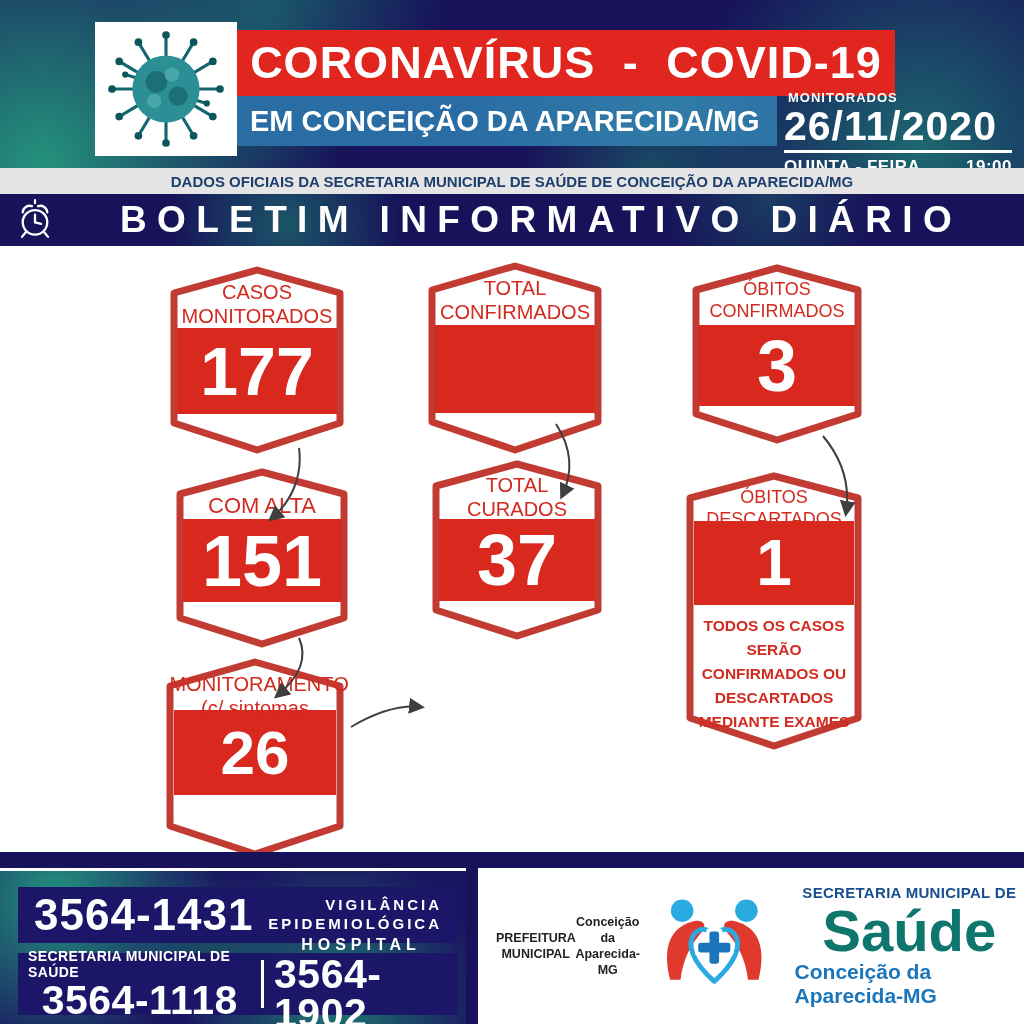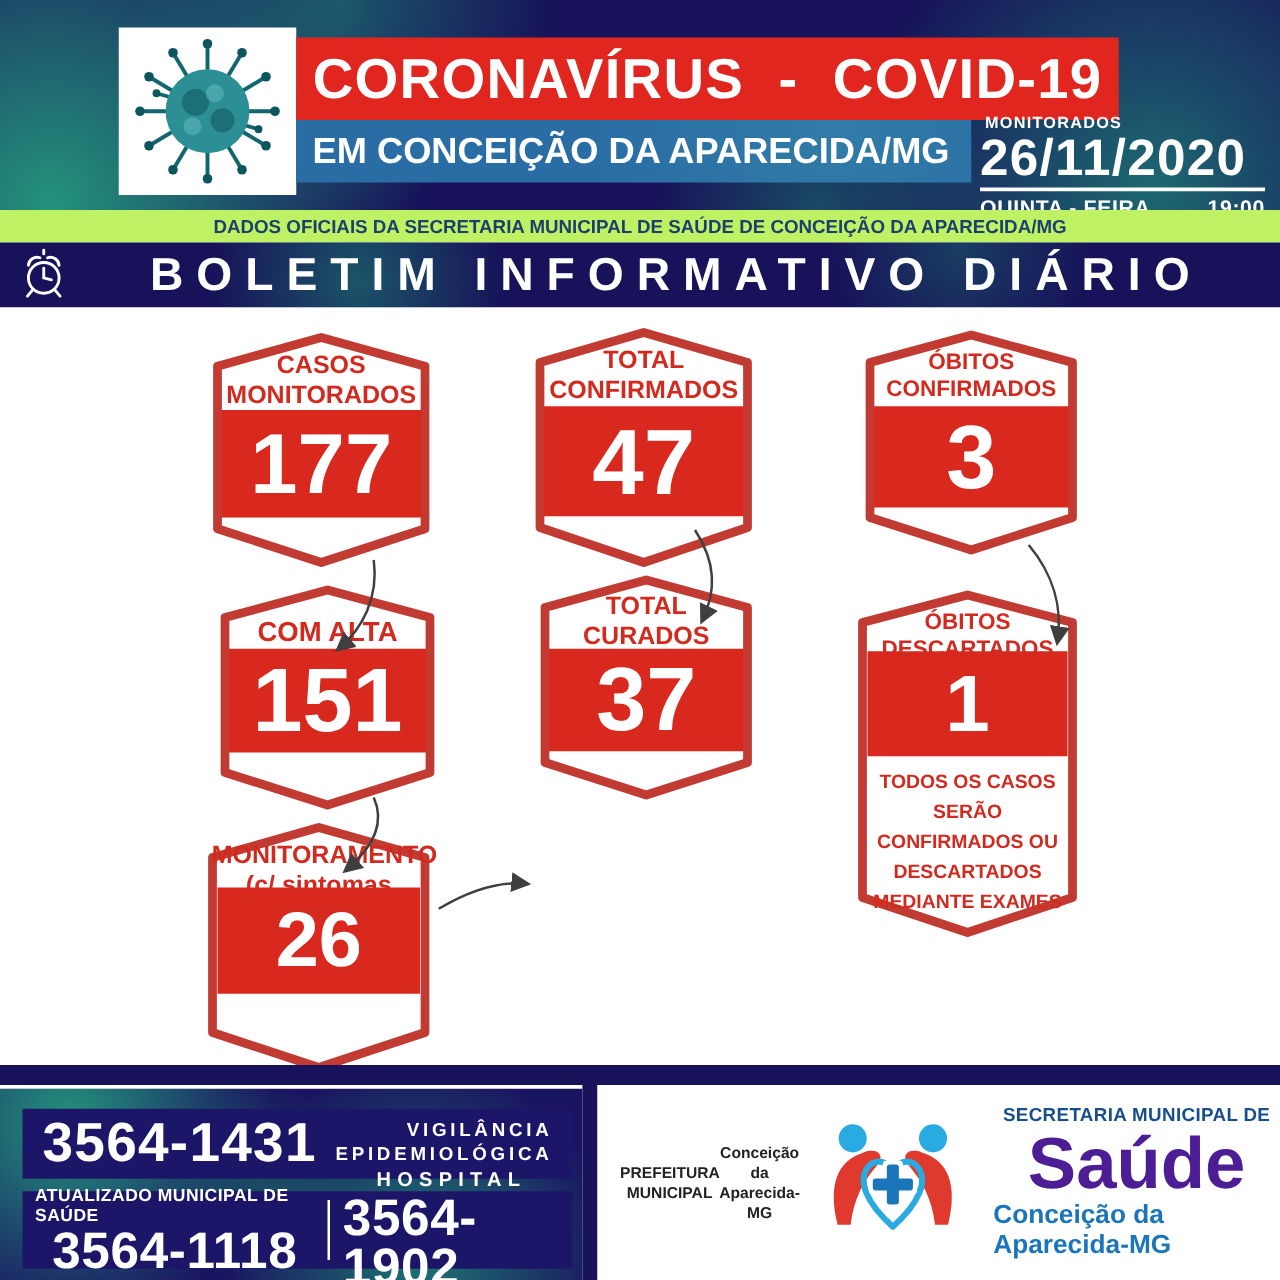--- a/index.html
+++ b/index.html
@@ -25,40 +25,40 @@
     display:flex;align-items:center;}
   .blue-banner .t{color:#fff;font-size:29px;font-weight:bold;padding-left:13px;letter-spacing:0;}
   .updated{left:784px;top:90px;width:228px;color:#fff;}
   .updated .lab{font-size:13px;font-weight:bold;letter-spacing:1px;margin-left:4px;}
   .updated .date{font-size:41px;font-weight:bold;line-height:1.05;border-bottom:3px solid #fff;
     padding-bottom:2px;letter-spacing:1px;}
   .updated .dayrow{display:flex;justify-content:space-between;font-size:17px;font-weight:bold;
     margin-top:4px;letter-spacing:.5px;}
 
   
-  .official-strip{left:0;top:168px;width:1024px;height:26px;background:#bef264;
+  .official-strip{left:0;top:168px;width:1024px;height:26px;background:#e5e5e5;
     display:flex;align-items:center;justify-content:center;}
   .official-strip .t{color:#1c3f6e;font-size:15px;font-weight:bold;}
   .bulletin-bar{left:0;top:194px;width:1024px;height:52px;
     background:
       radial-gradient(circle at 28% 60%, rgba(30,140,115,.55), rgba(30,140,115,0) 16%),
       radial-gradient(circle at 75% 10%, rgba(30,140,115,.35), rgba(30,140,115,0) 14%),
       #171259;
     display:flex;align-items:center;}
   .bulletin-bar .title{flex:1;text-align:center;color:#fff;font-size:37px;font-weight:bold;
     letter-spacing:.28em;white-space:nowrap;}
 
   
   .content{left:0;top:246px;width:1024px;height:606px;background:#fff;}
   .badge{position:absolute;}
   .badge svg.shape{position:absolute;left:0;top:0;width:100%;height:100%;}
   .badge svg.shape path{fill:#fff;stroke:#c23b32;stroke-width:7;stroke-linejoin:round;}
   .band{position:absolute;left:6.3%;width:87.4%;background:#d9291f;}
   .badge-label{position:absolute;left:4%;right:4%;text-align:center;color:#d32a20;
-    font-weight:bold;white-space:pre-line;line-height:1.18;}
+    font-weight:normal;white-space:pre-line;line-height:1.18;}
   .badge-value{position:absolute;left:0;width:100%;display:flex;align-items:center;
     justify-content:center;color:#fff;font-weight:bold;}
   .badge-note{position:absolute;left:7%;right:7%;text-align:center;color:#d32a20;
     font-weight:bold;white-space:pre-line;font-size:15.5px;line-height:1.55;}
   .arrows{position:absolute;left:0;top:0;pointer-events:none;z-index:6;}
 
   
   .footer-strip{left:0;top:852px;width:1024px;height:16px;background:#171259;}
   .footer-left{left:0;top:868px;width:466px;height:156px;border-top:3px solid #fff;
     box-sizing:border-box;
@@ -78,21 +78,21 @@
   .bar2 .hosp{font-size:16px;font-weight:bold;letter-spacing:5px;margin-bottom:1px;}
   .bar2 .num{font-size:41px;font-weight:bold;line-height:.95;letter-spacing:.5px;}
   .vdiv{width:3px;height:48px;background:#fff;margin:0 10px;}
   .footer-divider{left:466px;top:868px;width:12px;height:156px;background:#171259;}
   .footer-right{left:478px;top:868px;width:546px;height:156px;background:#fff;
     display:flex;align-items:center;padding-left:18px;box-sizing:border-box;gap:12px;}
   .crest-col{width:138px;display:flex;align-items:center;}
   .crest-col .t{font-size:12.5px;font-weight:bold;color:#222;line-height:1.3;text-align:center;}
   .saude-text{display:flex;flex-direction:column;align-items:center;width:252px;}
   .saude-text .l1{font-size:15px;font-weight:bold;color:#174e8e;letter-spacing:.3px;}
-  .saude-text .l2{font-size:58px;font-weight:bold;color:#4c1d95;line-height:1.02;}
+  .saude-text .l2{font-size:58px;font-weight:bold;color:#0f766e;line-height:1.02;}
   .saude-text .l3{font-size:21px;font-weight:bold;color:#1b75bb;}
 </style>
 </head>
 <body>
 
 <div class="page">
 
   <div class="abs header">
     <div class="abs virus-box">
       <svg width="120" height="120" viewBox="0 0 100 100">
@@ -183,21 +183,20 @@
     <div class="badge-value" style="top:33%;height:45.5%;font-size:68px;">177</div>
   </div>
 
   <div class="badge" style="left:424px;top:262px;width:182px;height:192px;">
     <svg class="shape" viewBox="0 0 182 192">
         <path d="M91 4 L174 28 L174 160 L91 188 L8 160 L8 28 Z"></path>
       </svg>
     <div class="band" style="top:33%;height:45.5%;"></div>
     <div class="badge-label" style="top:8%;font-size:20px;">TOTAL
 CONFIRMADOS</div>
-    <div class="badge-value" style="top:33%;height:45.5%;font-size:74px;">47</div>
   </div>
 
   <div class="badge" style="left:688px;top:264px;width:178px;height:180px;">
     <svg class="shape" viewBox="0 0 178 180">
         <path d="M89 4 L170 26 L170 150 L89 176 L8 150 L8 26 Z"></path>
       </svg>
     <div class="band" style="top:34%;height:45%;"></div>
     <div class="badge-label" style="top:8.5%;font-size:18px;">ÓBITOS
 CONFIRMADOS</div>
     <div class="badge-value" style="top:34%;height:45%;font-size:72px;">3</div>
@@ -266,21 +265,21 @@
   <div class="abs footer-strip"></div>
 
   <div class="abs footer-left">
     <div class="phone-bar bar1">
       <div class="num">3564-1431</div>
       <div class="lbl">VIGILÂNCIA
 EPIDEMIOLÓGICA</div>
     </div>
     <div class="phone-bar bar2">
       <div class="col">
-        <div class="small">ATUALIZADO MUNICIPAL DE SAÚDE</div>
+        <div class="small">SECRETARIA MUNICIPAL DE SAÚDE</div>
         <div class="num">3564-1118</div>
       </div>
       <div class="vdiv"></div>
       <div class="col">
         <div class="hosp">HOSPITAL</div>
         <div class="num">3564-1902</div>
       </div>
     </div>
   </div>
 

